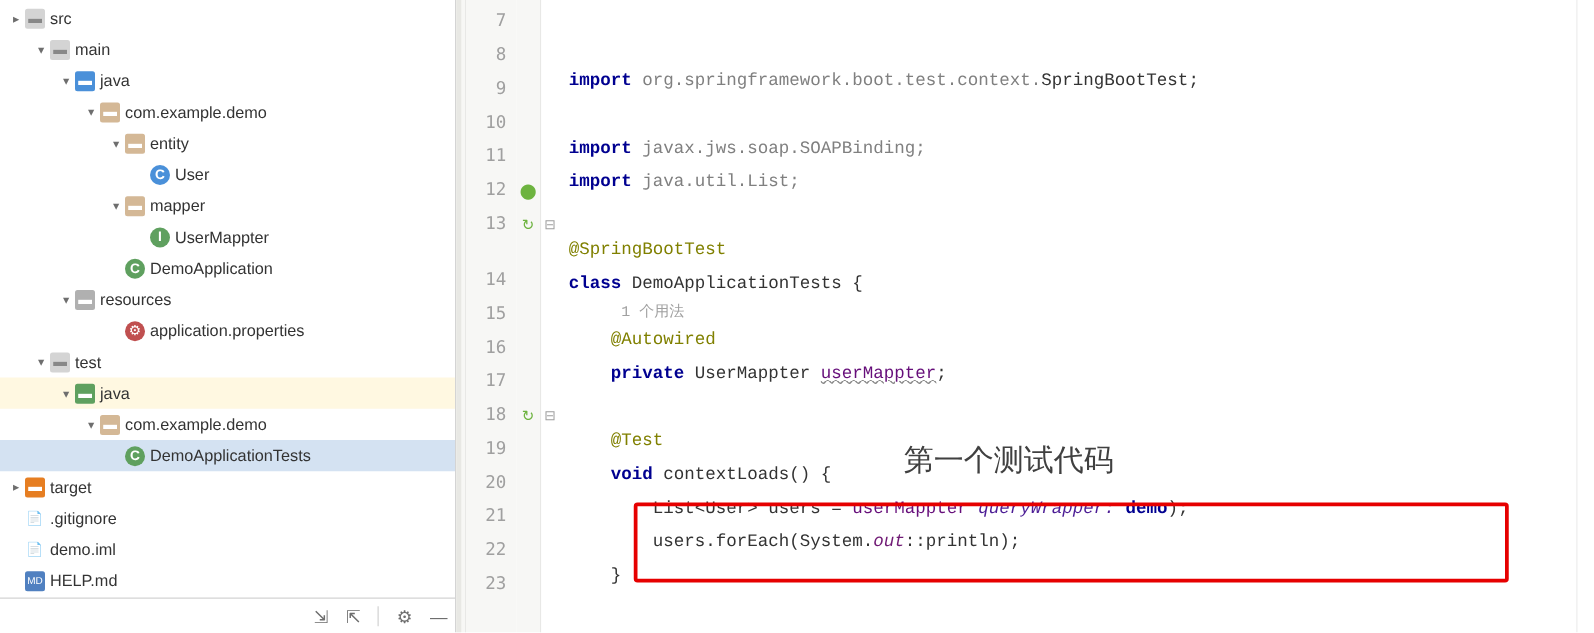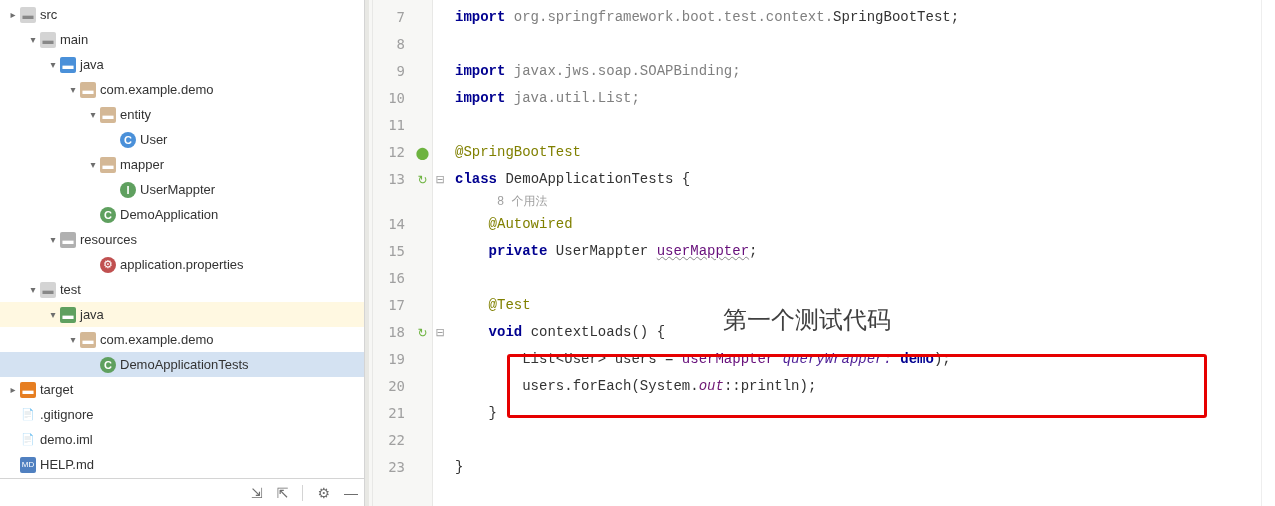--- a/index.html
+++ b/index.html
@@ -41,21 +41,21 @@
     .gutter-strip-inner { position: absolute; top: 0; bottom: 0; left: 0; width: 4px; background: #e8e8e4; }
     .line-numbers { width: 40px; background: #f7f7f5; text-align: right; padding: 4px 8px 4px 0; font-family: Consolas, monospace; font-size: 14px; color: #a0a0a0; user-select: none; }
     .line-numbers .ln { height: 27px; line-height: 27px; }
     .gutter-icons { width: 20px; background: #f7f7f5; padding-top: 4px; border-right: 1px solid #e8e8e6; }
     .gutter-icons .gi { height: 27px; display: flex; align-items: center; justify-content: center; }
     .spring-leaf { color: #6db33f; font-size: 12px; }
     .reload-icon { color: #6db33f; font-size: 12px; }
     .fold-col { width: 14px; background: #fff; padding-top: 4px; }
     .fold-col .fc { height: 27px; display: flex; align-items: center; justify-content: center; color: #a0a0a0; font-size: 11px; }
     
-    .code { flex: 1; font-family: Consolas, "Courier New", monospace; font-size: 14px; padding: 4px 0 20px 8px; position: relative; }
+    .code { flex: 1; font-family: Consolas, "Courier New", monospace; font-size: 14px; padding: 4px 0 20px 8px; position: relative; margin-top: 48px; }
     .code-line { height: 27px; line-height: 27px; white-space: pre; }
     .usage-hint { height: 18px; line-height: 18px; color: #a0a0a0; font-size: 12px; padding-left: 42px; }
     .kw-navy { color: #000090; font-weight: bold; }
     .pkg-gray { color: #808080; }
     .type { color: #333; }
     .field-purple { color: #660e7a; text-decoration: underline wavy #888; text-decoration-thickness: 1px; }
     .anno-olive { color: #808000; }
     .param-italic { color: #4c1d95; font-style: italic; }
     .call-purple { color: #660e7a; }
     .static-italic { color: #701a75; font-style: italic; }
@@ -248,21 +248,21 @@
       </div>
     <div class="code">
 
       <div class="code-line"><span class="kw-navy">import </span><span class="pkg-gray">org.springframework.boot.test.context.</span><span class="type">SpringBootTest</span><span>;</span></div>
       <div class="code-line"></div>
       <div class="code-line"><span class="kw-navy">import </span><span class="pkg-gray">javax.jws.soap.SOAPBinding;</span></div>
       <div class="code-line"><span class="kw-navy">import </span><span class="pkg-gray">java.util.List;</span></div>
       <div class="code-line"></div>
       <div class="code-line"><span class="anno-olive">@SpringBootTest</span></div>
       <div class="code-line"><span class="kw-navy">class </span><span class="type">DemoApplicationTests {</span></div>
-      <div class="usage-hint">8 个用法</div>
+      <div class="usage-hint">1 个用法</div>
       <div class="code-line">    <span class="anno-olive">@Autowired</span></div>
       <div class="code-line">    <span class="kw-navy">private </span><span class="type">UserMappter </span><span class="field-purple">userMappter</span><span>;</span></div>
       <div class="code-line"></div>
       <div class="code-line">    <span class="anno-olive">@Test</span></div>
       <div class="code-line">    <span class="kw-navy">void </span><span class="type">contextLoads() {</span></div>
       <div class="code-line">        <span class="type">List&lt;User&gt; users = </span><span class="call-purple">userMappter</span><span class="type"></span><span class="param-italic"> queryWrapper: </span><span class="kw-navy">demo</span><span class="type">);</span></div>
       <div class="code-line">        <span class="type">users.forEach(System.</span><span class="static-italic">out</span><span class="type">::println);</span></div>
       <div class="code-line">    <span class="type">}</span></div>
       <div class="code-line"></div>
       <div class="code-line"><span class="type">}</span></div>

